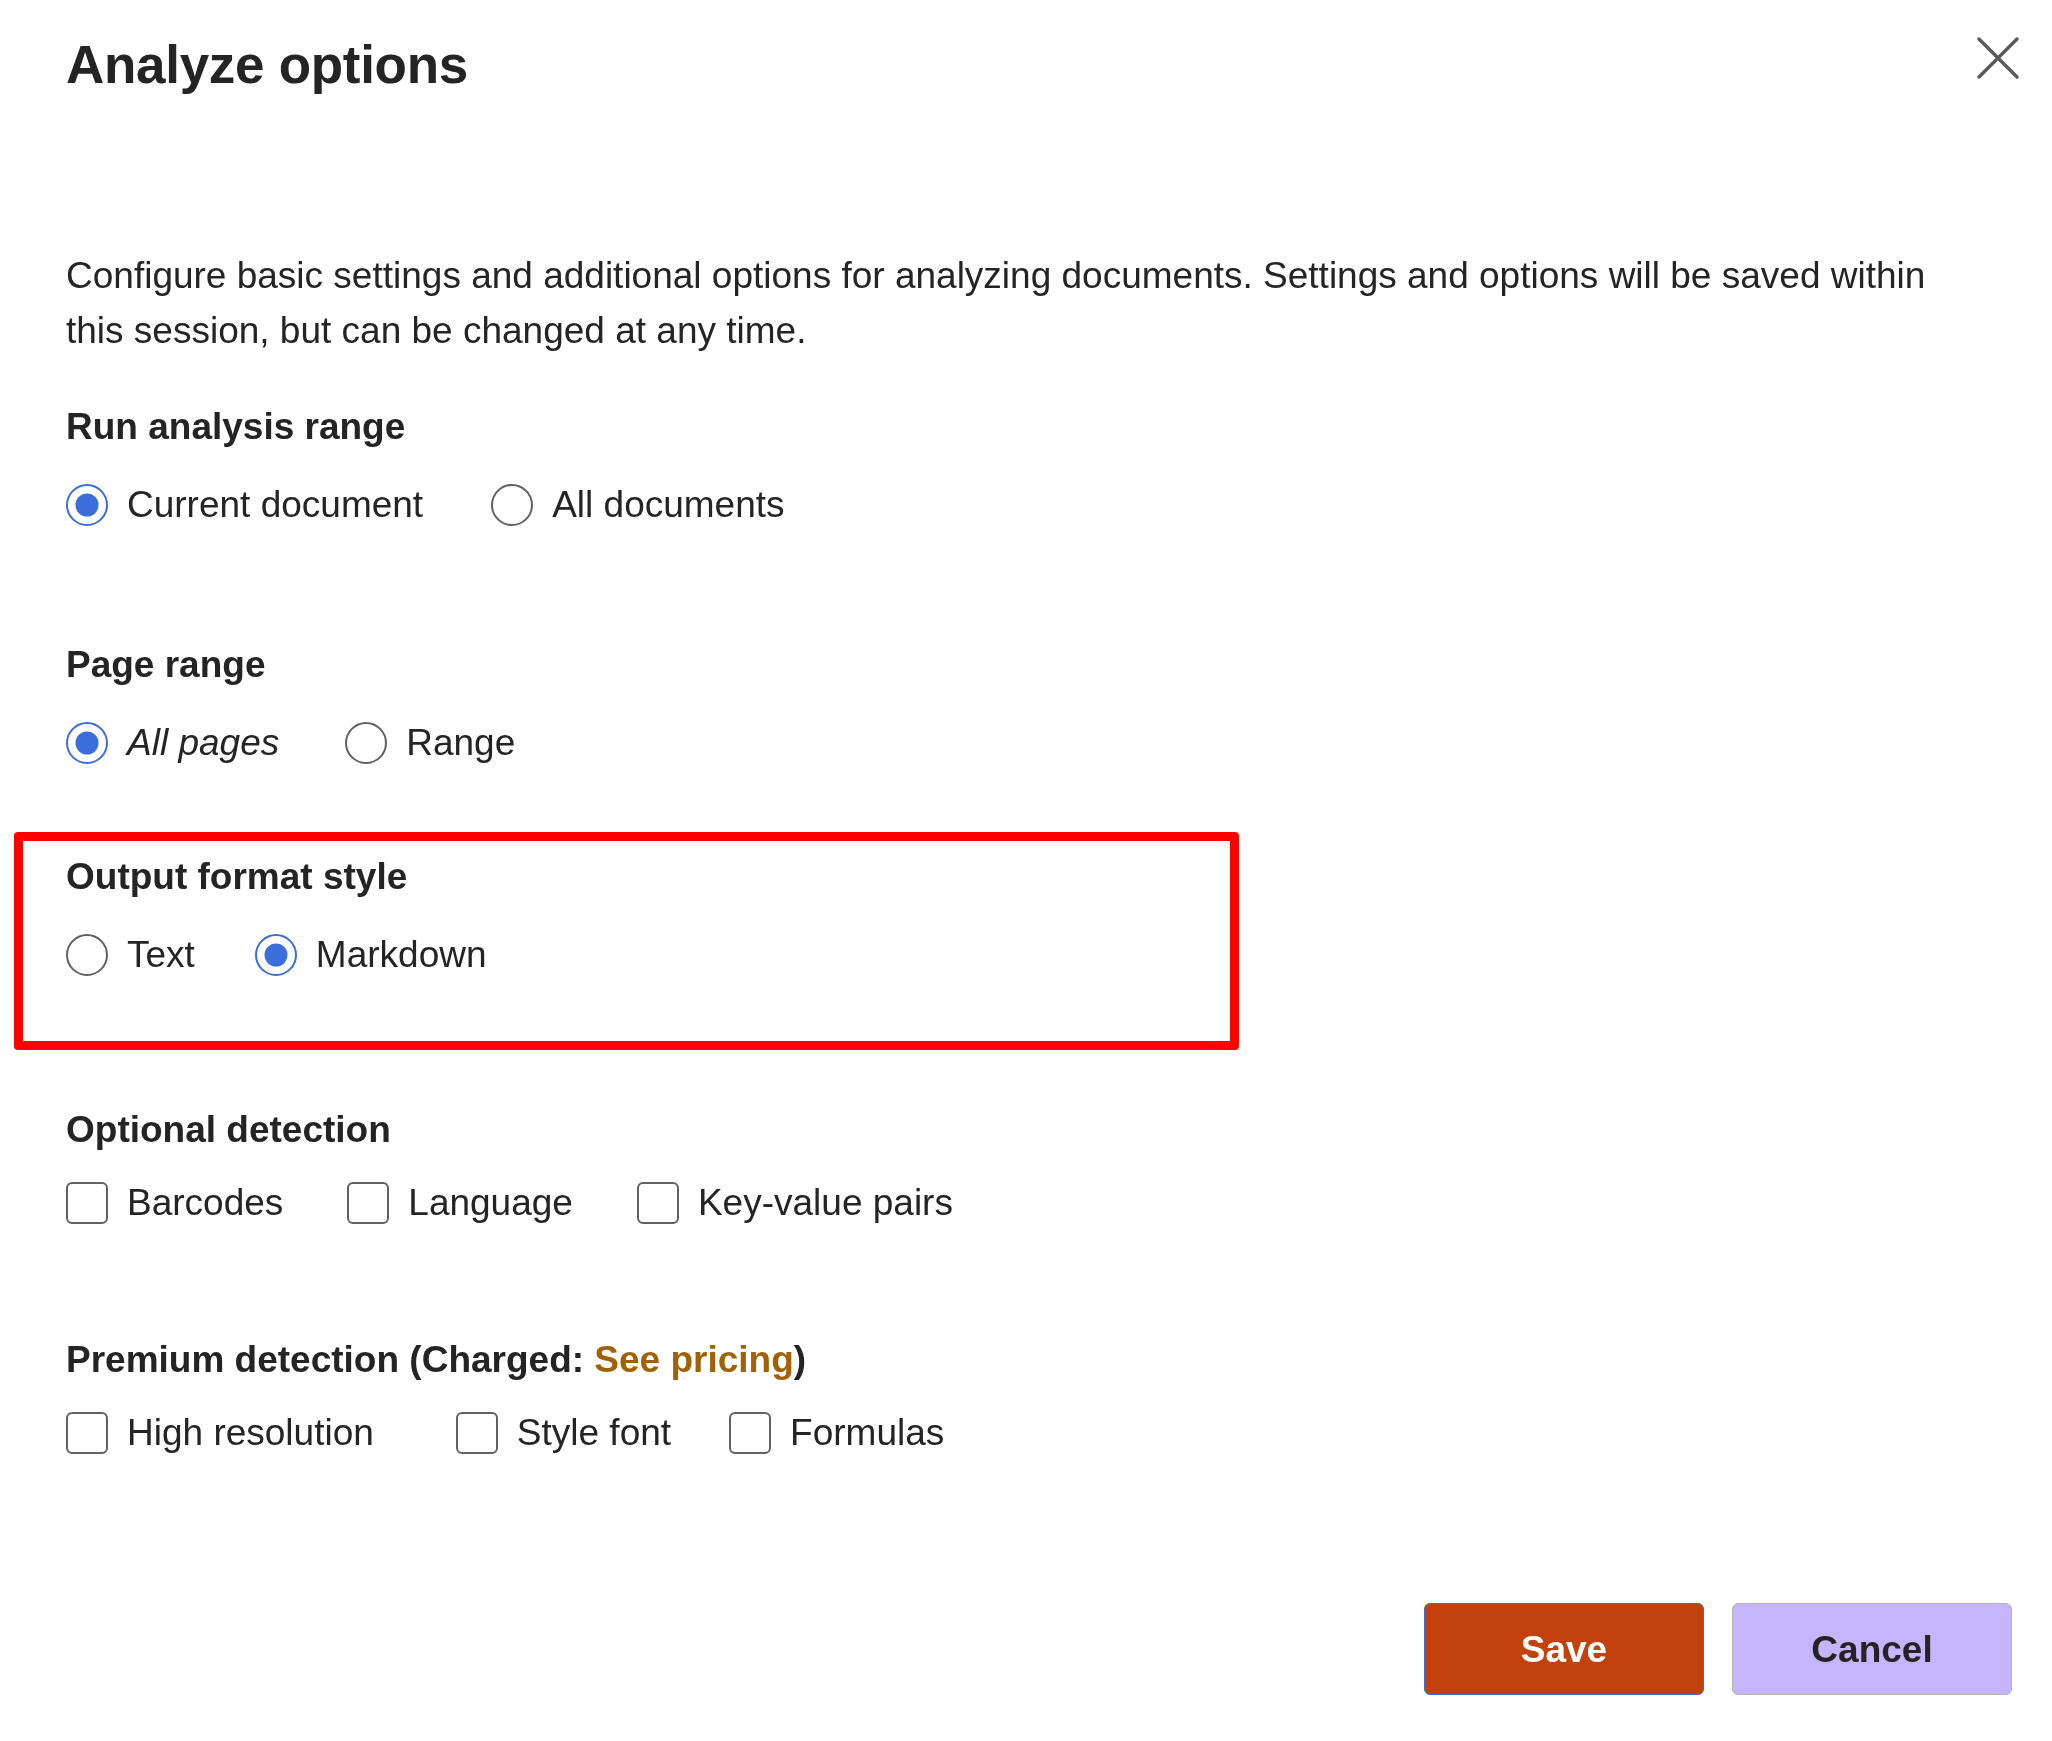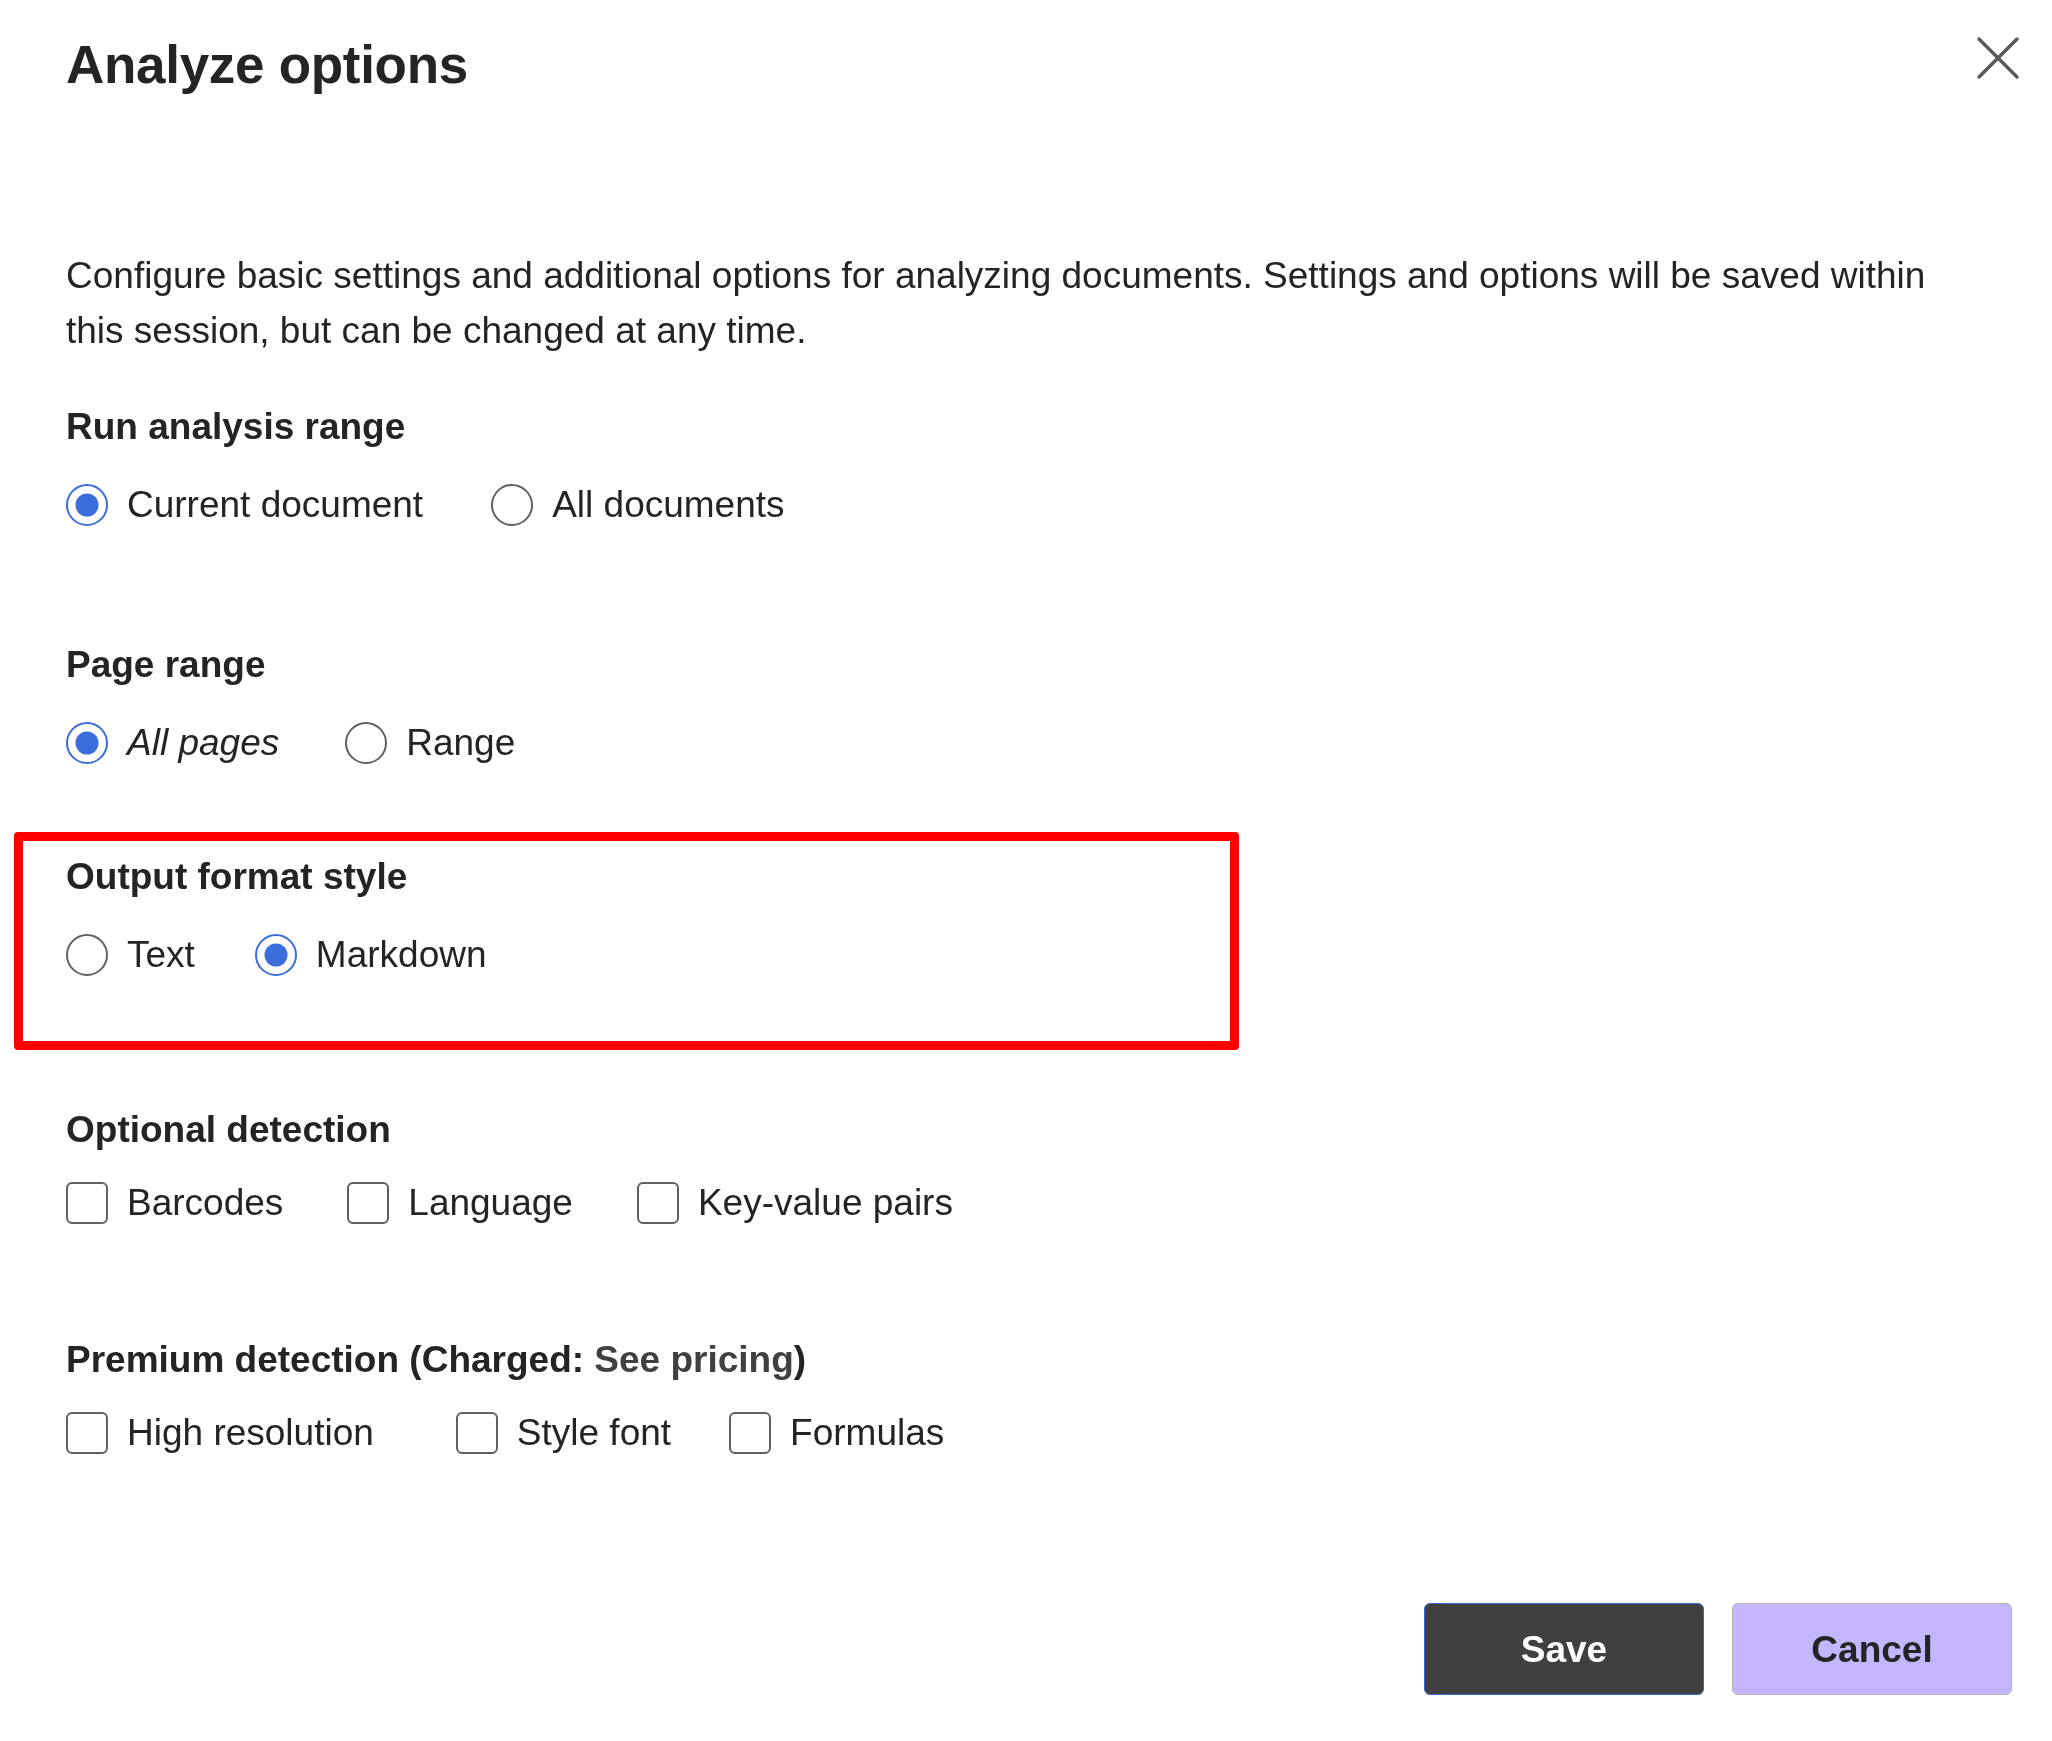--- a/index.html
+++ b/index.html
@@ -153,21 +153,21 @@
     top: 832px;
     width: 1225px;
     height: 218px;
     border: 9px solid #ff0000;
     border-radius: 4px;
     pointer-events: none;
   }
 
   
   .link {
-    color: #404040;
+    color: #a16207;
     text-decoration: none;
     font-weight: 700;
     cursor: pointer;
     text-align: right;
   }
 
   
   .footer {
     position: absolute;
     right: 40px;
@@ -181,21 +181,21 @@
     font-size: 37px;
     font-weight: 600;
     border-radius: 6px;
     height: 92px;
     min-width: 280px;
     padding: 0 40px;
     cursor: pointer;
     line-height: 1;
   }
   .btn-primary {
-    background: #404040;
+    background: #c2410c;
     color: #ffffff;
     border: 1px solid #4169d4;
   }
   .btn-secondary {
     background: #c4b5fd;
     color: #242424;
     border: 1.5px solid #b5b5b5;
   }
 </style>
 </head>

